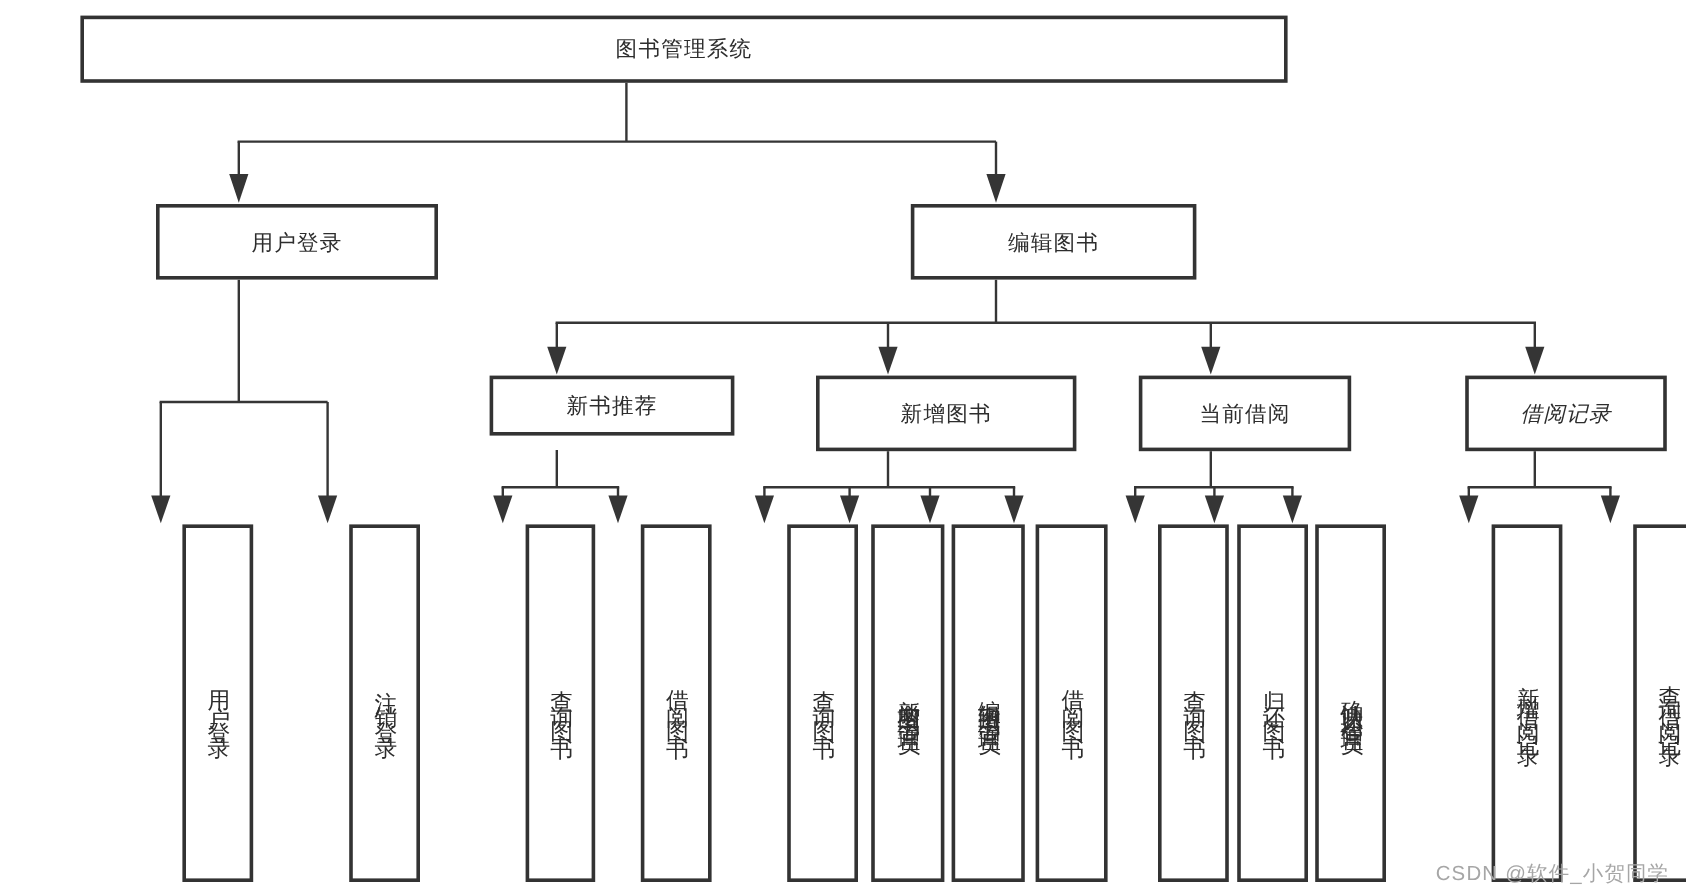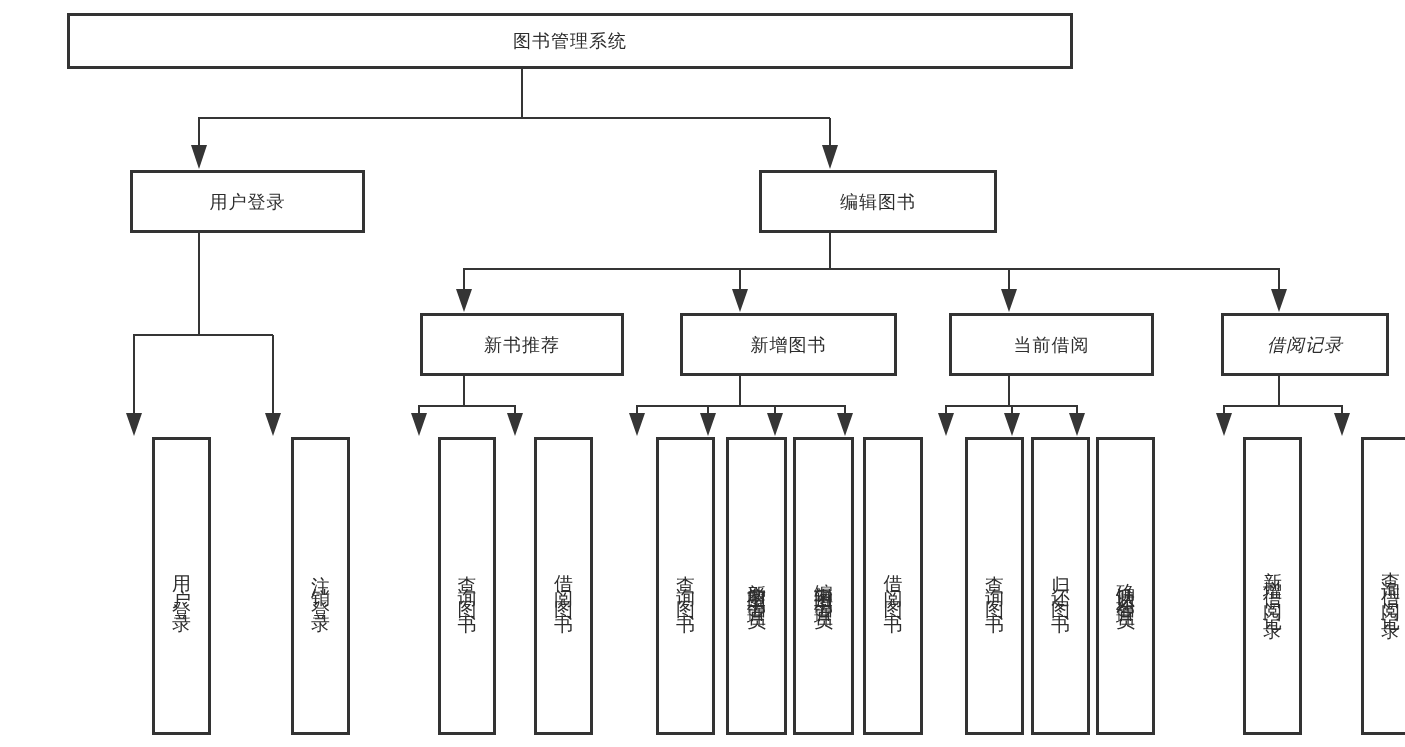--- a/index.html
+++ b/index.html
@@ -134,27 +134,27 @@
     <span>图书管理系统</span>
   </div>
 
   <div class="node hbox" style="left:82px; top:170px; width:235px; height:63px;">
     <span>用户登录</span>
   </div>
   <div class="node hbox" style="left:711px; top:170px; width:238px; height:63px;">
     <span>编辑图书</span>
   </div>
 
-  <div class="node hbox" style="left:372px; top:313px; width:204px; height:63px;">
+  <div class="node hbox" style="left:360px; top:313px; width:204px; height:50px;">
     <span>新书推荐</span>
   </div>
   <div class="node hbox" style="left:632px; top:313px; width:217px; height:63px;">
     <span>新增图书</span>
   </div>
-  <div class="node hbox" style="left:901px; top:313px; width:205px; height:63px;">
+  <div class="node hbox" style="left:901px; top:313px; width:177px; height:63px;">
     <span>当前借阅</span>
   </div>
   <div class="node hbox" style="left:1173px; top:313px; width:168px; height:63px;font-style:italic;">
     <span>借阅记录</span>
   </div>
 
   <div class="node vbox ls-a" style="left:104px; top:437px; width:59px; height:298px;">
     <span>用户登录</span>
   </div>
   <div class="node vbox ls-a" style="left:243px; top:437px; width:59px; height:298px;">
@@ -191,14 +191,15 @@
     <span>确认归还（管理员）</span>
   </div>
 
   <div class="node vbox ls-b" style="left:1195px; top:437px; width:59px; height:298px;">
     <span>新增借阅记录</span>
   </div>
   <div class="node vbox ls-b" style="left:1313px; top:437px; width:59px; height:298px;">
     <span>查询借阅记录</span>
   </div>
 
+  <div id="watermark">CSDN @软件_小贺同学</div>
 
 </div>
 
 </body></html>

